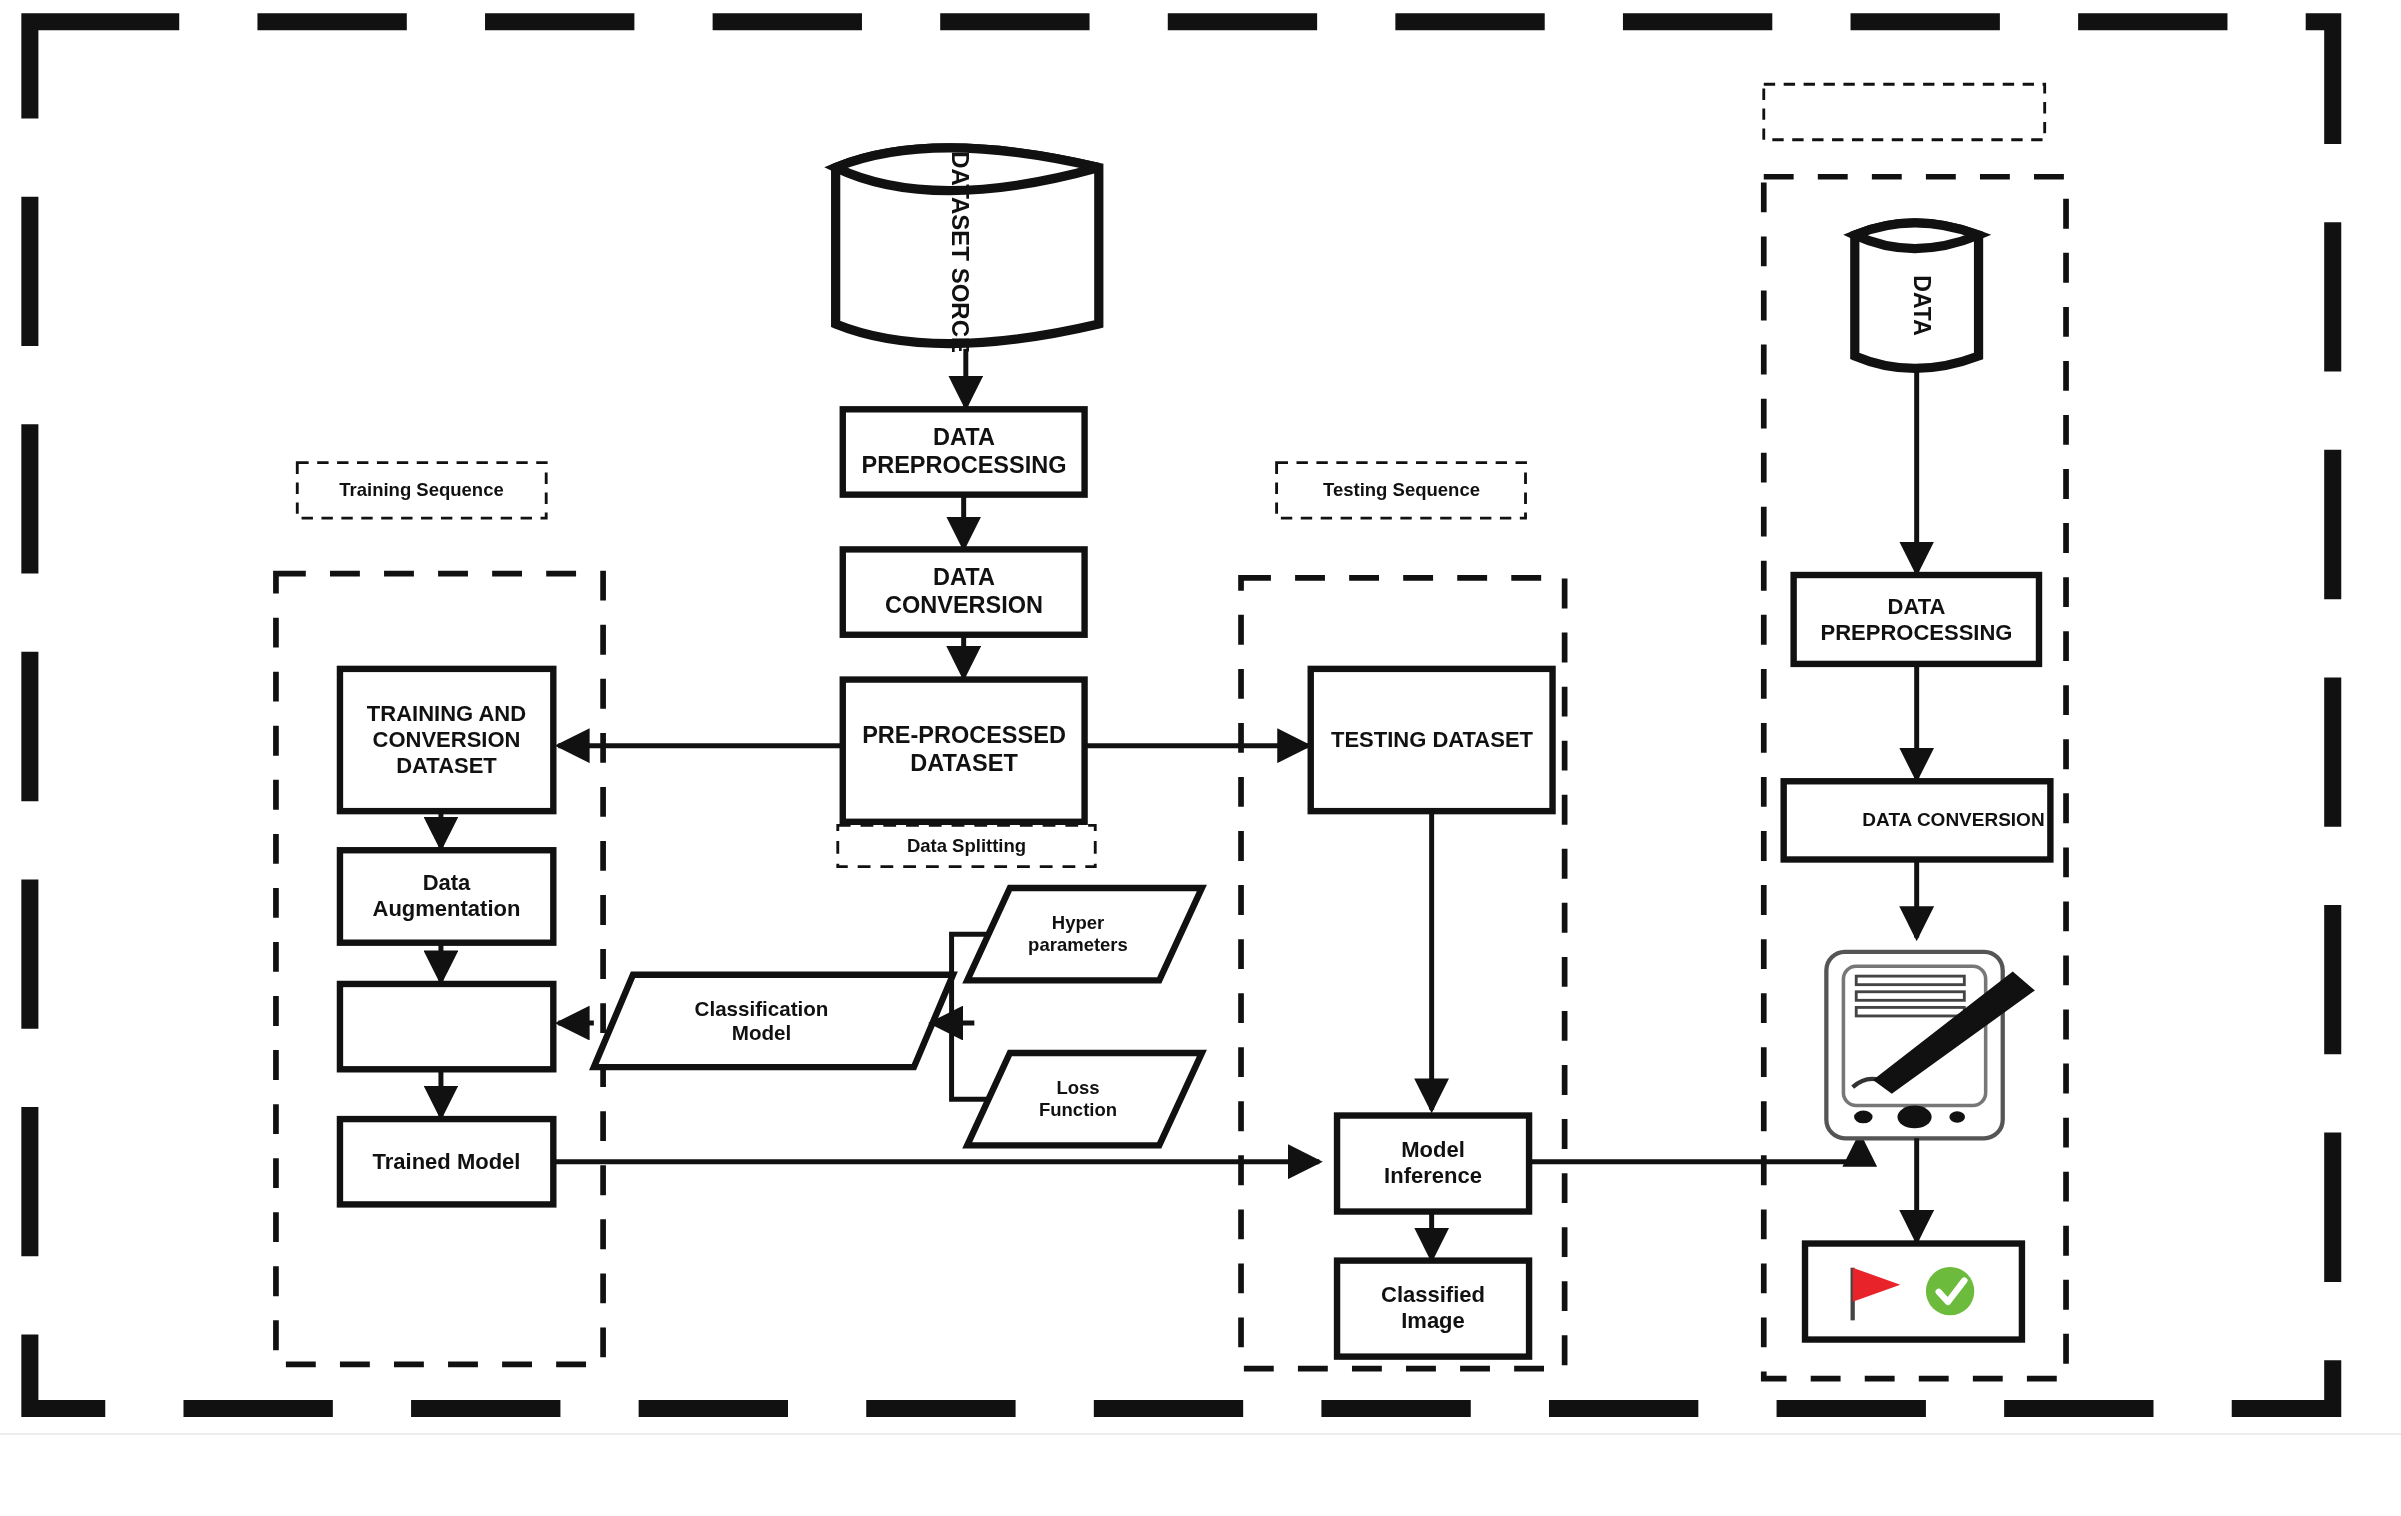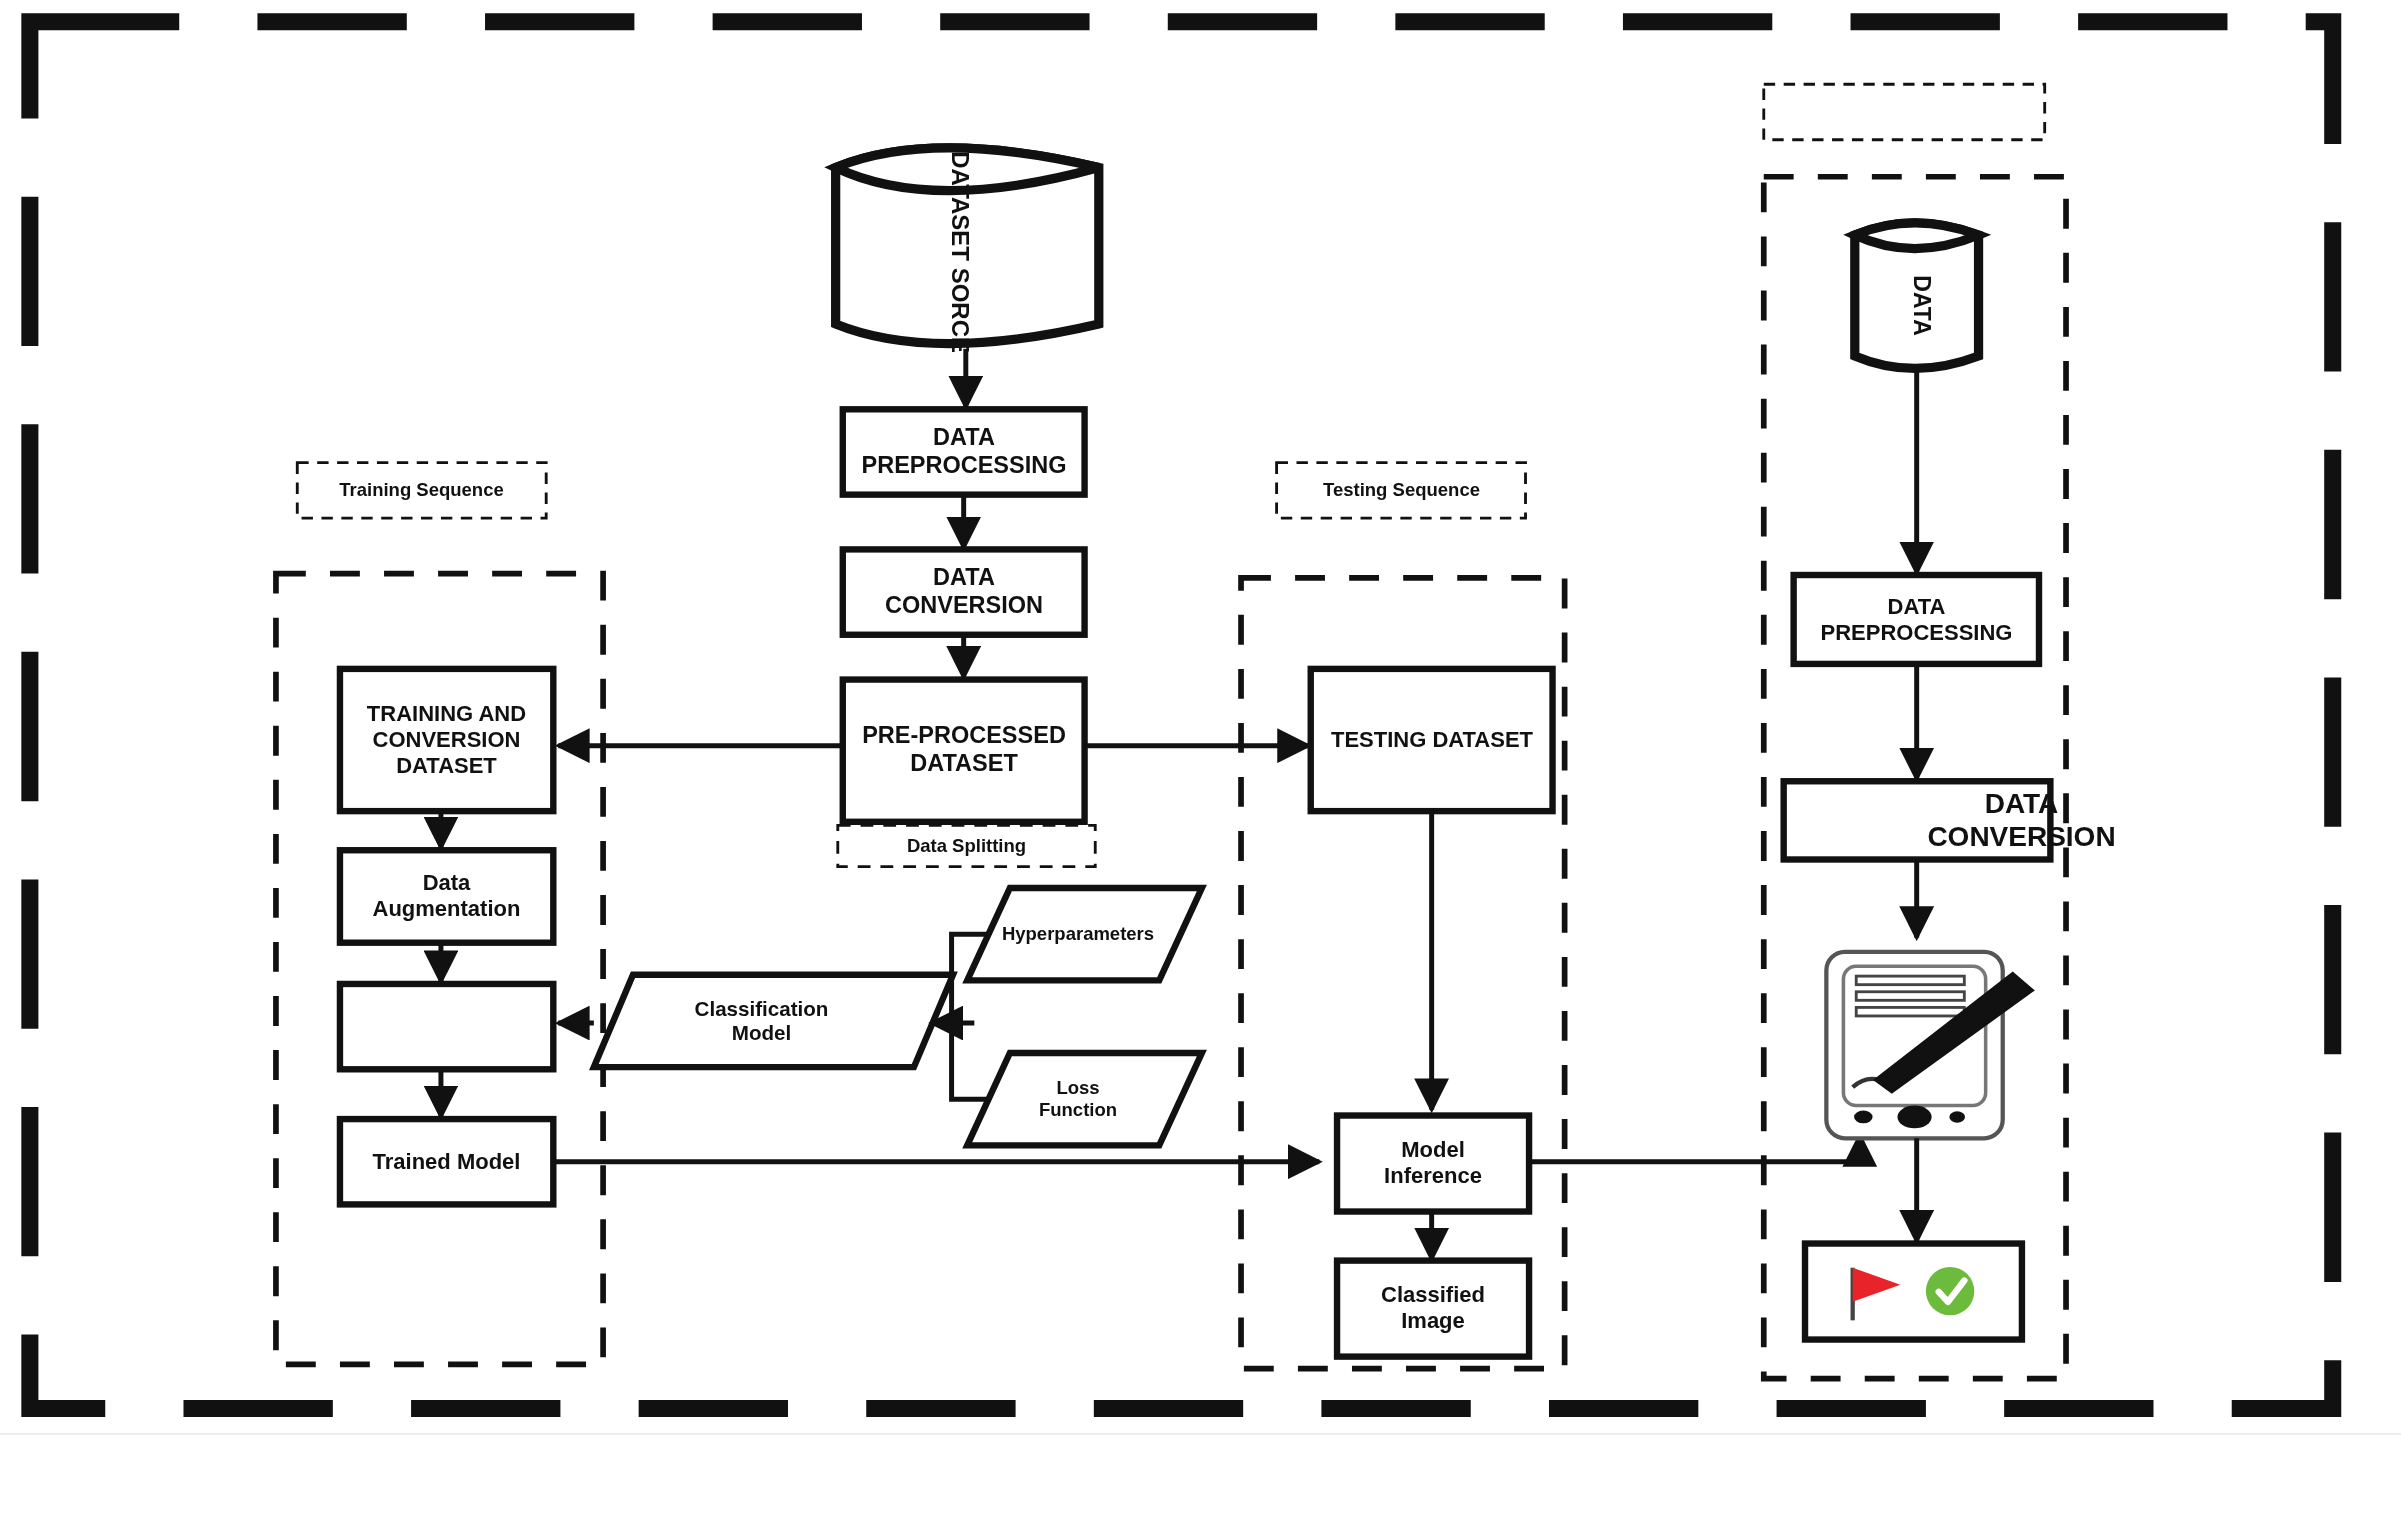--- a/index.html
+++ b/index.html
@@ -176,21 +176,21 @@
 
   <div class="lbl" style="left:340px;top:1119px;width:213px;height:85px;font-size:22px;">
     <span>Trained Model</span>
     </div>
 
   <div class="lbl" style="left:612px;top:975px;width:299px;height:92px;font-size:20.6px;flex-direction:column;">
     <span>Classification</span>
     <span>Model</span>
     </div>
 
-  <div class="lbl" style="left:982px;top:888px;width:192px;height:92px;font-size:18.5px;flex-direction:row;">
+  <div class="lbl" style="left:982px;top:888px;width:192px;height:92px;font-size:18.5px;flex-direction:column;">
     <span>Hyper</span>
     <span>parameters</span>
     </div>
 
   <div class="lbl" style="left:1311px;top:669px;width:242px;height:142px;font-size:22px;">
     <span>TESTING DATASET</span>
     </div>
 
   <div class="lbl" style="left:982px;top:1053px;width:192px;height:92px;font-size:18.5px;flex-direction:column;">
     <span>Loss</span>
@@ -209,19 +209,19 @@
 
   <div class="lbl" style="left:1857px;top:249px;width:128px;height:114px;font-size:23px;">
     <span class="rot">DATA</span>
     </div>
 
   <div class="lbl" style="left:1794px;top:575px;width:245px;height:89px;font-size:22px;flex-direction:column;">
     <span>DATA</span>
     <span>PREPROCESSING</span>
     </div>
 
-  <div class="lbl" style="left:1888px;top:781px;width:267px;height:78px;font-size:28px;">
+  <div class="lbl" style="left:1820px;top:781px;width:267px;height:78px;font-size:19px;">
     <span>DATA CONVERSION</span>
     </div>
 
   <div class="bottomstrip"></div>
 </div>
 
 
 </body></html>

